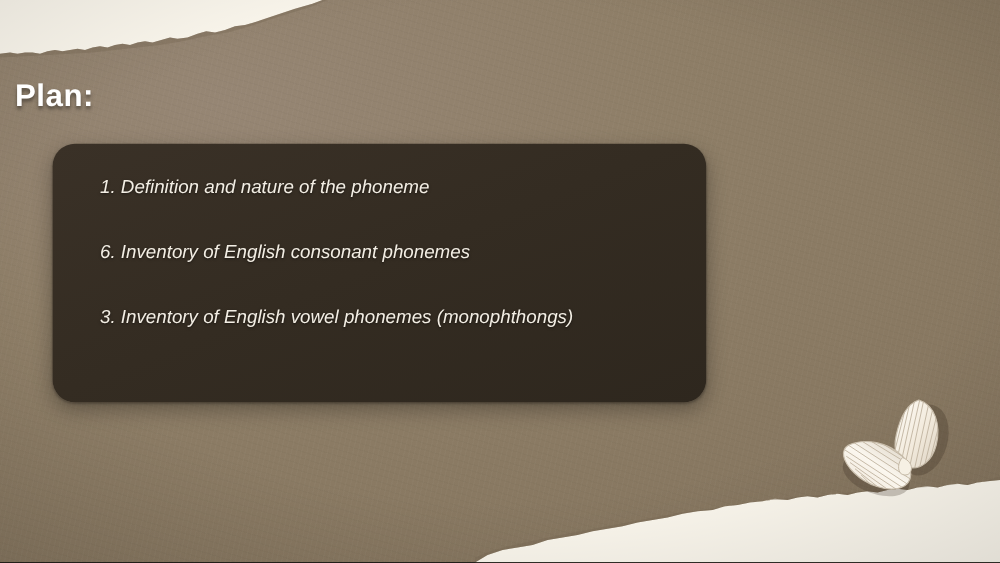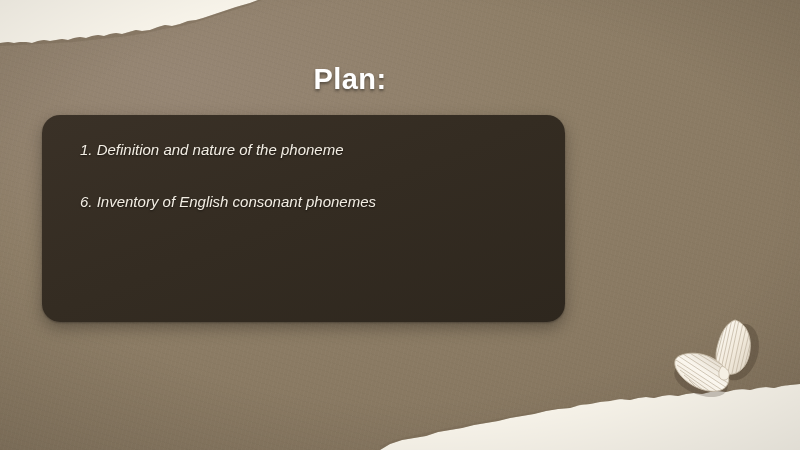--- a/index.html
+++ b/index.html
@@ -44,26 +44,26 @@
     right: 0; bottom: 0;
     width: 420px; height: 70px;
   }
 
   
   #title {
     position: absolute;
     left: 0;
     top: 63px;
     width: 700px;
-    text-align: center;
     color: #FFFFFF;
-    font-size: 29px;
+    font-size: 25px;
     font-weight: bold;
     letter-spacing: 0.4px;
     text-shadow: 0 2px 3px rgba(0,0,0,0.42);
+    padding-left: 12px;
   }
 
   
   #panel {
     position: absolute;
     left: 42px;
     top: 115px;
     width: 523px;
     height: 207px;
     border-radius: 18px;
@@ -138,20 +138,21 @@
   </svg>
 
   <div id="vignette"></div>
 
   <div id="title">Plan:</div>
 
   <div id="panel">
     <div id="list">
       <div class="item">1. Definition and nature of the phoneme</div>
       <div class="item">6. Inventory of English consonant phonemes</div>
+      <div class="item">3. Inventory of English vowel phonemes (monophthongs)</div>
     </div>
   </div>
 
   <svg id="butterfly" viewBox="0 0 110 95">
     <defs>
       <linearGradient id="wingGrad" x1="0" y1="0" x2="1" y2="1">
         <stop offset="0%" stop-color="#FFFDF8"></stop>
         <stop offset="55%" stop-color="#F2EADC"></stop>
         <stop offset="100%" stop-color="#DCD2C2"></stop>
       </linearGradient>

